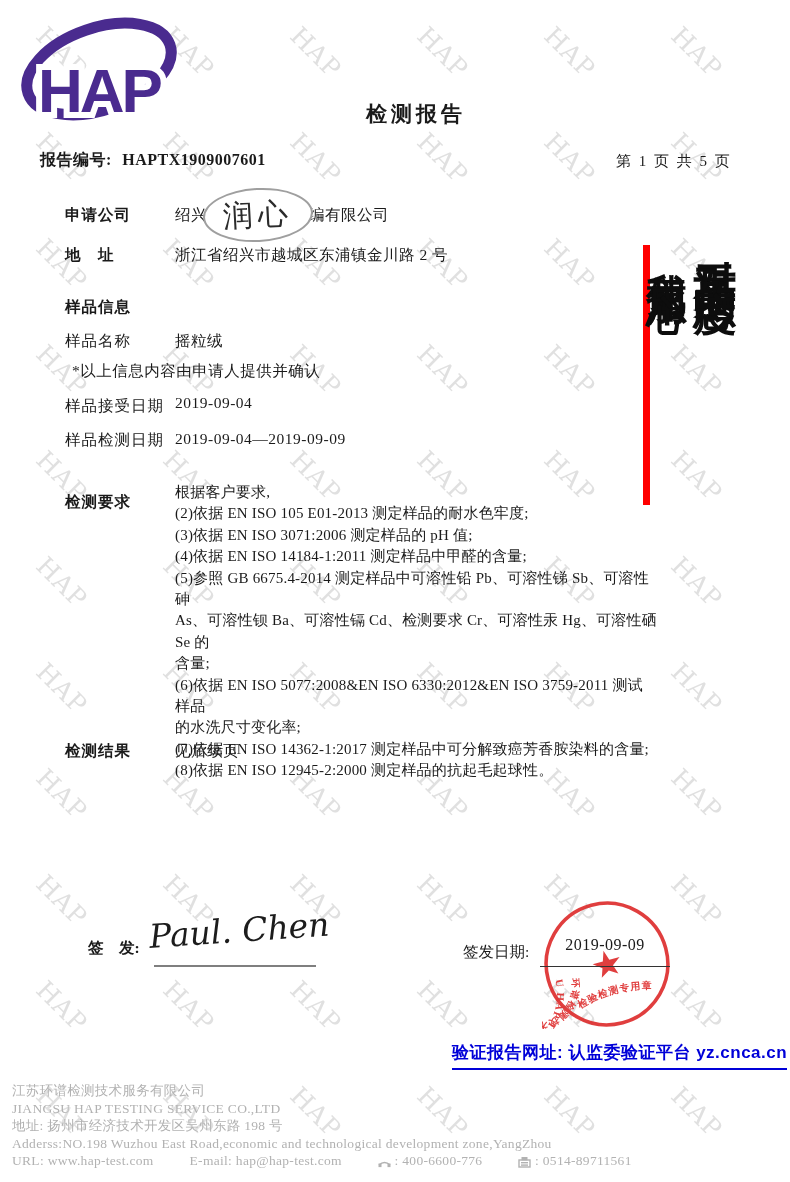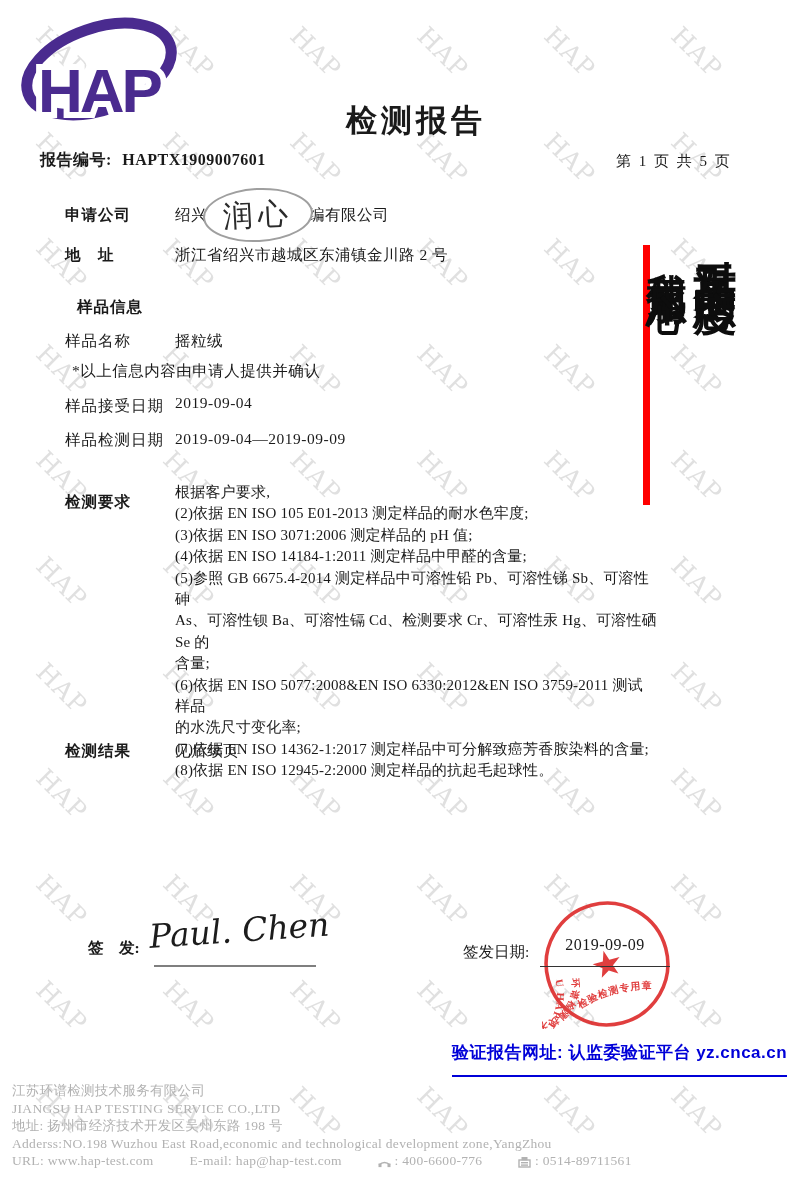--- a/index.html
+++ b/index.html
@@ -6,21 +6,21 @@
   .page{position:relative;width:790px;height:1182px;margin:0 auto;background:#fff;overflow:hidden;
         font-family:"Liberation Serif","DejaVu Serif",serif;color:#1a1a1a;}
   
   .wm-layer{position:absolute;inset:0;z-index:0;pointer-events:none;}
   .wm{position:absolute;font-family:"DejaVu Serif",serif;font-size:25px;letter-spacing:1px;
       color:#e0e0e0;transform:rotate(45deg);user-select:none;}
   .content{position:absolute;inset:0;z-index:1;}
   .abs{position:absolute;}
   
   .logo-box{left:18px;top:12px;width:162px;height:126px;}
-  .doc-title{left:0;right:0;top:100px;text-align:center;font-size:31px;font-weight:bold;letter-spacing:4px;padding-left:42px;}
+  .doc-title{left:0;right:0;top:100px;text-align:center;font-size:21px;font-weight:bold;letter-spacing:4px;padding-left:42px;}
   .report-line{left:40px;top:150px;font-size:16px;font-weight:bold;letter-spacing:.5px;}
   .page-info{left:616px;top:152px;font-size:15px;letter-spacing:2px;}
   
   .row-label{font-size:15.5px;font-weight:bold;letter-spacing:1px;}
   .row-label.normal{font-weight:normal;}
   .row-value{font-size:15.5px;letter-spacing:.5px;}
   .company-row{left:175px;top:188px;display:flex;align-items:center;height:54px;}
   .oval-badge{display:flex;align-items:center;justify-content:center;width:106px;height:50px;
       border:2px solid #9f9f9f;border-radius:50%;background:#fff;margin:0 -4px;
       font-size:30px;letter-spacing:5px;color:#2b2b2b;font-weight:normal;transform:rotate(-3deg);}
@@ -37,21 +37,21 @@
   
   .sign-label{left:88px;top:938px;font-size:15.5px;font-weight:bold;}
   .sig-box{left:136px;top:890px;width:210px;height:92px;}
   .issue-label{left:463px;top:942px;font-size:15.5px;}
   .date-underline{left:540px;top:936px;width:130px;height:30px;border-bottom:1.5px solid #333;
       text-align:center;font-size:16px;letter-spacing:.5px;z-index:3;}
   .stamp-box{left:542px;top:899px;width:130px;height:130px;z-index:2;opacity:.9;}
   
   .verify-link{left:452px;top:1041px;font-family:"Liberation Sans","DejaVu Sans",sans-serif;
       font-size:17px;font-weight:bold;color:#0000d8;border-bottom:2px solid #0000d8;
-      padding-bottom:11px;text-decoration:none;letter-spacing:.5px;}
+      padding-bottom:4px;text-decoration:none;letter-spacing:.5px;}
   
   .footer{left:12px;top:1082px;width:766px;color:#b2b2b2;font-size:13.5px;line-height:17.6px;letter-spacing:.3px;}
   .footer .en{font-family:"Liberation Serif","DejaVu Serif",serif;}
   .footer .bold{font-weight:normal;}
   .footer-contact{display:flex;gap:36px;align-items:center;}
   .fax-icon,.phone-icon{display:inline-block;vertical-align:middle;}
 </style>
 </head>
 <body>
 
@@ -145,21 +145,21 @@
     <div class="abs row-label" style="left:65px;top:205px;">申请公司</div>
     <div class="abs company-row row-value">
       <span>绍兴</span>
       <span class="oval-badge">润心</span>
       <span>编有限公司</span>
     </div>
 
     <div class="abs row-label" style="left:65px;top:245px;">地　址</div>
     <div class="abs row-value" style="left:175px;top:245px;">浙江省绍兴市越城区东浦镇金川路 2 号</div>
 
-    <div class="abs section-title" style="left:77px;top:297px;">样品信息</div>
+    <div class="abs section-title" style="left:65px;top:297px;">样品信息</div>
 
     <div class="abs row-label normal" style="left:65px;top:331px;">样品名称</div>
     <div class="abs row-value" style="left:175px;top:331px;">摇粒绒</div>
 
     <div class="abs note-line">*以上信息内容由申请人提供并确认</div>
 
     <div class="abs row-label normal" style="left:65px;top:396px;">样品接受日期</div>
     <div class="abs row-value" style="left:175px;top:394px;">2019-09-04</div>
 
     <div class="abs row-label normal" style="left:65px;top:430px;">样品检测日期</div>

